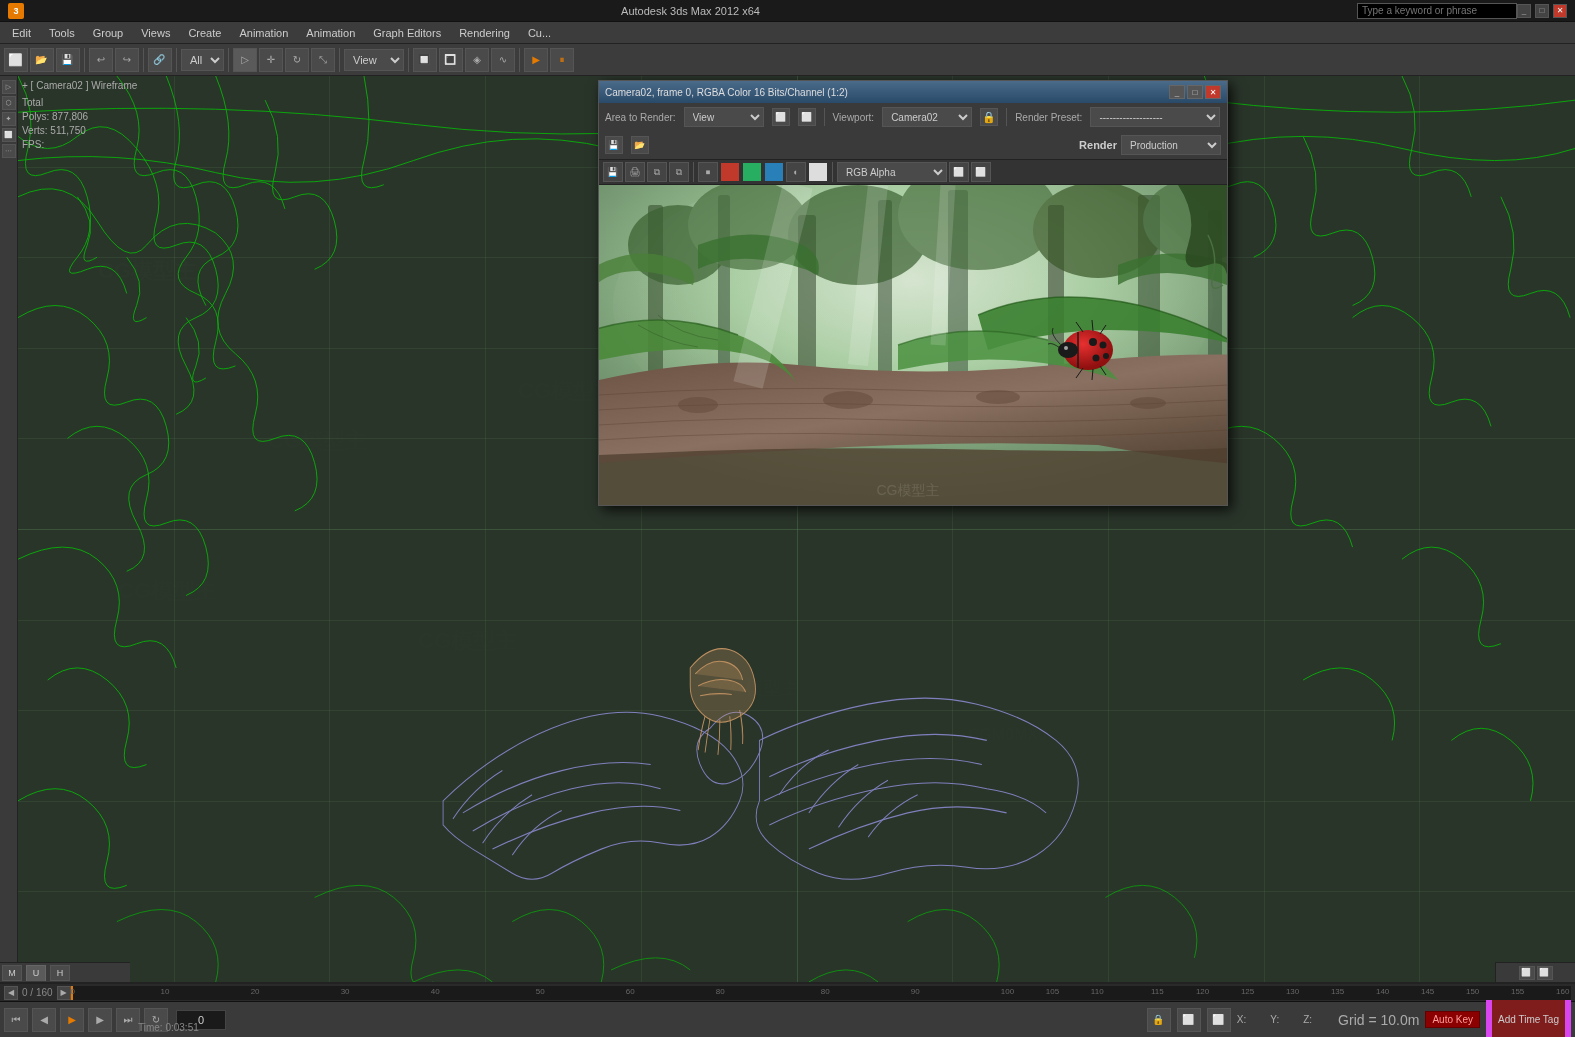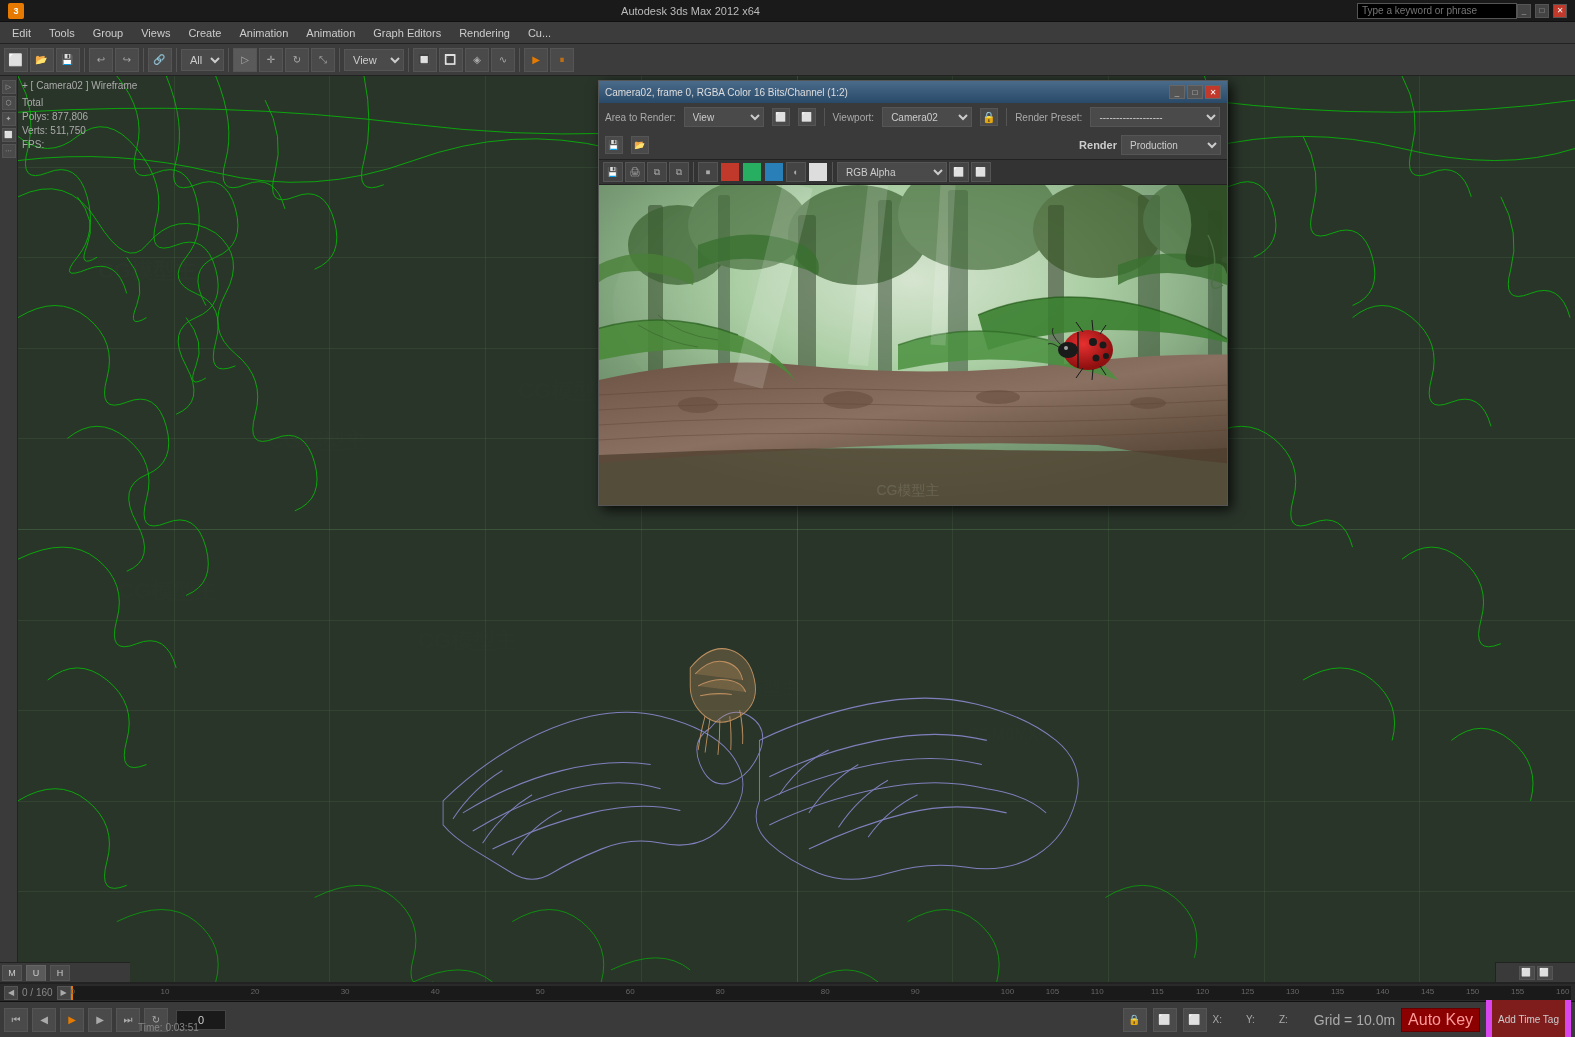--- a/index.html
+++ b/index.html
@@ -369,21 +369,21 @@
       display: flex; align-items: center; justify-content: center;
       font-size: 8px; color: #aaa;
     }
 
     
     #auto-key-btn {
       background: #8b0000;
       border: 1px solid #600;
       color: #ff9999;
       padding: 2px 6px;
-      font-size: 16px;
+      font-size: 10px;
       cursor: pointer;
       white-space: nowrap;
     }
     #set-key-btn {
       background: #7f1d1d;
       border: 6px solid #d946ef;
       color: #ccc;
       padding: 20px 6px;
       font-size: 10px;
       cursor: pointer;

